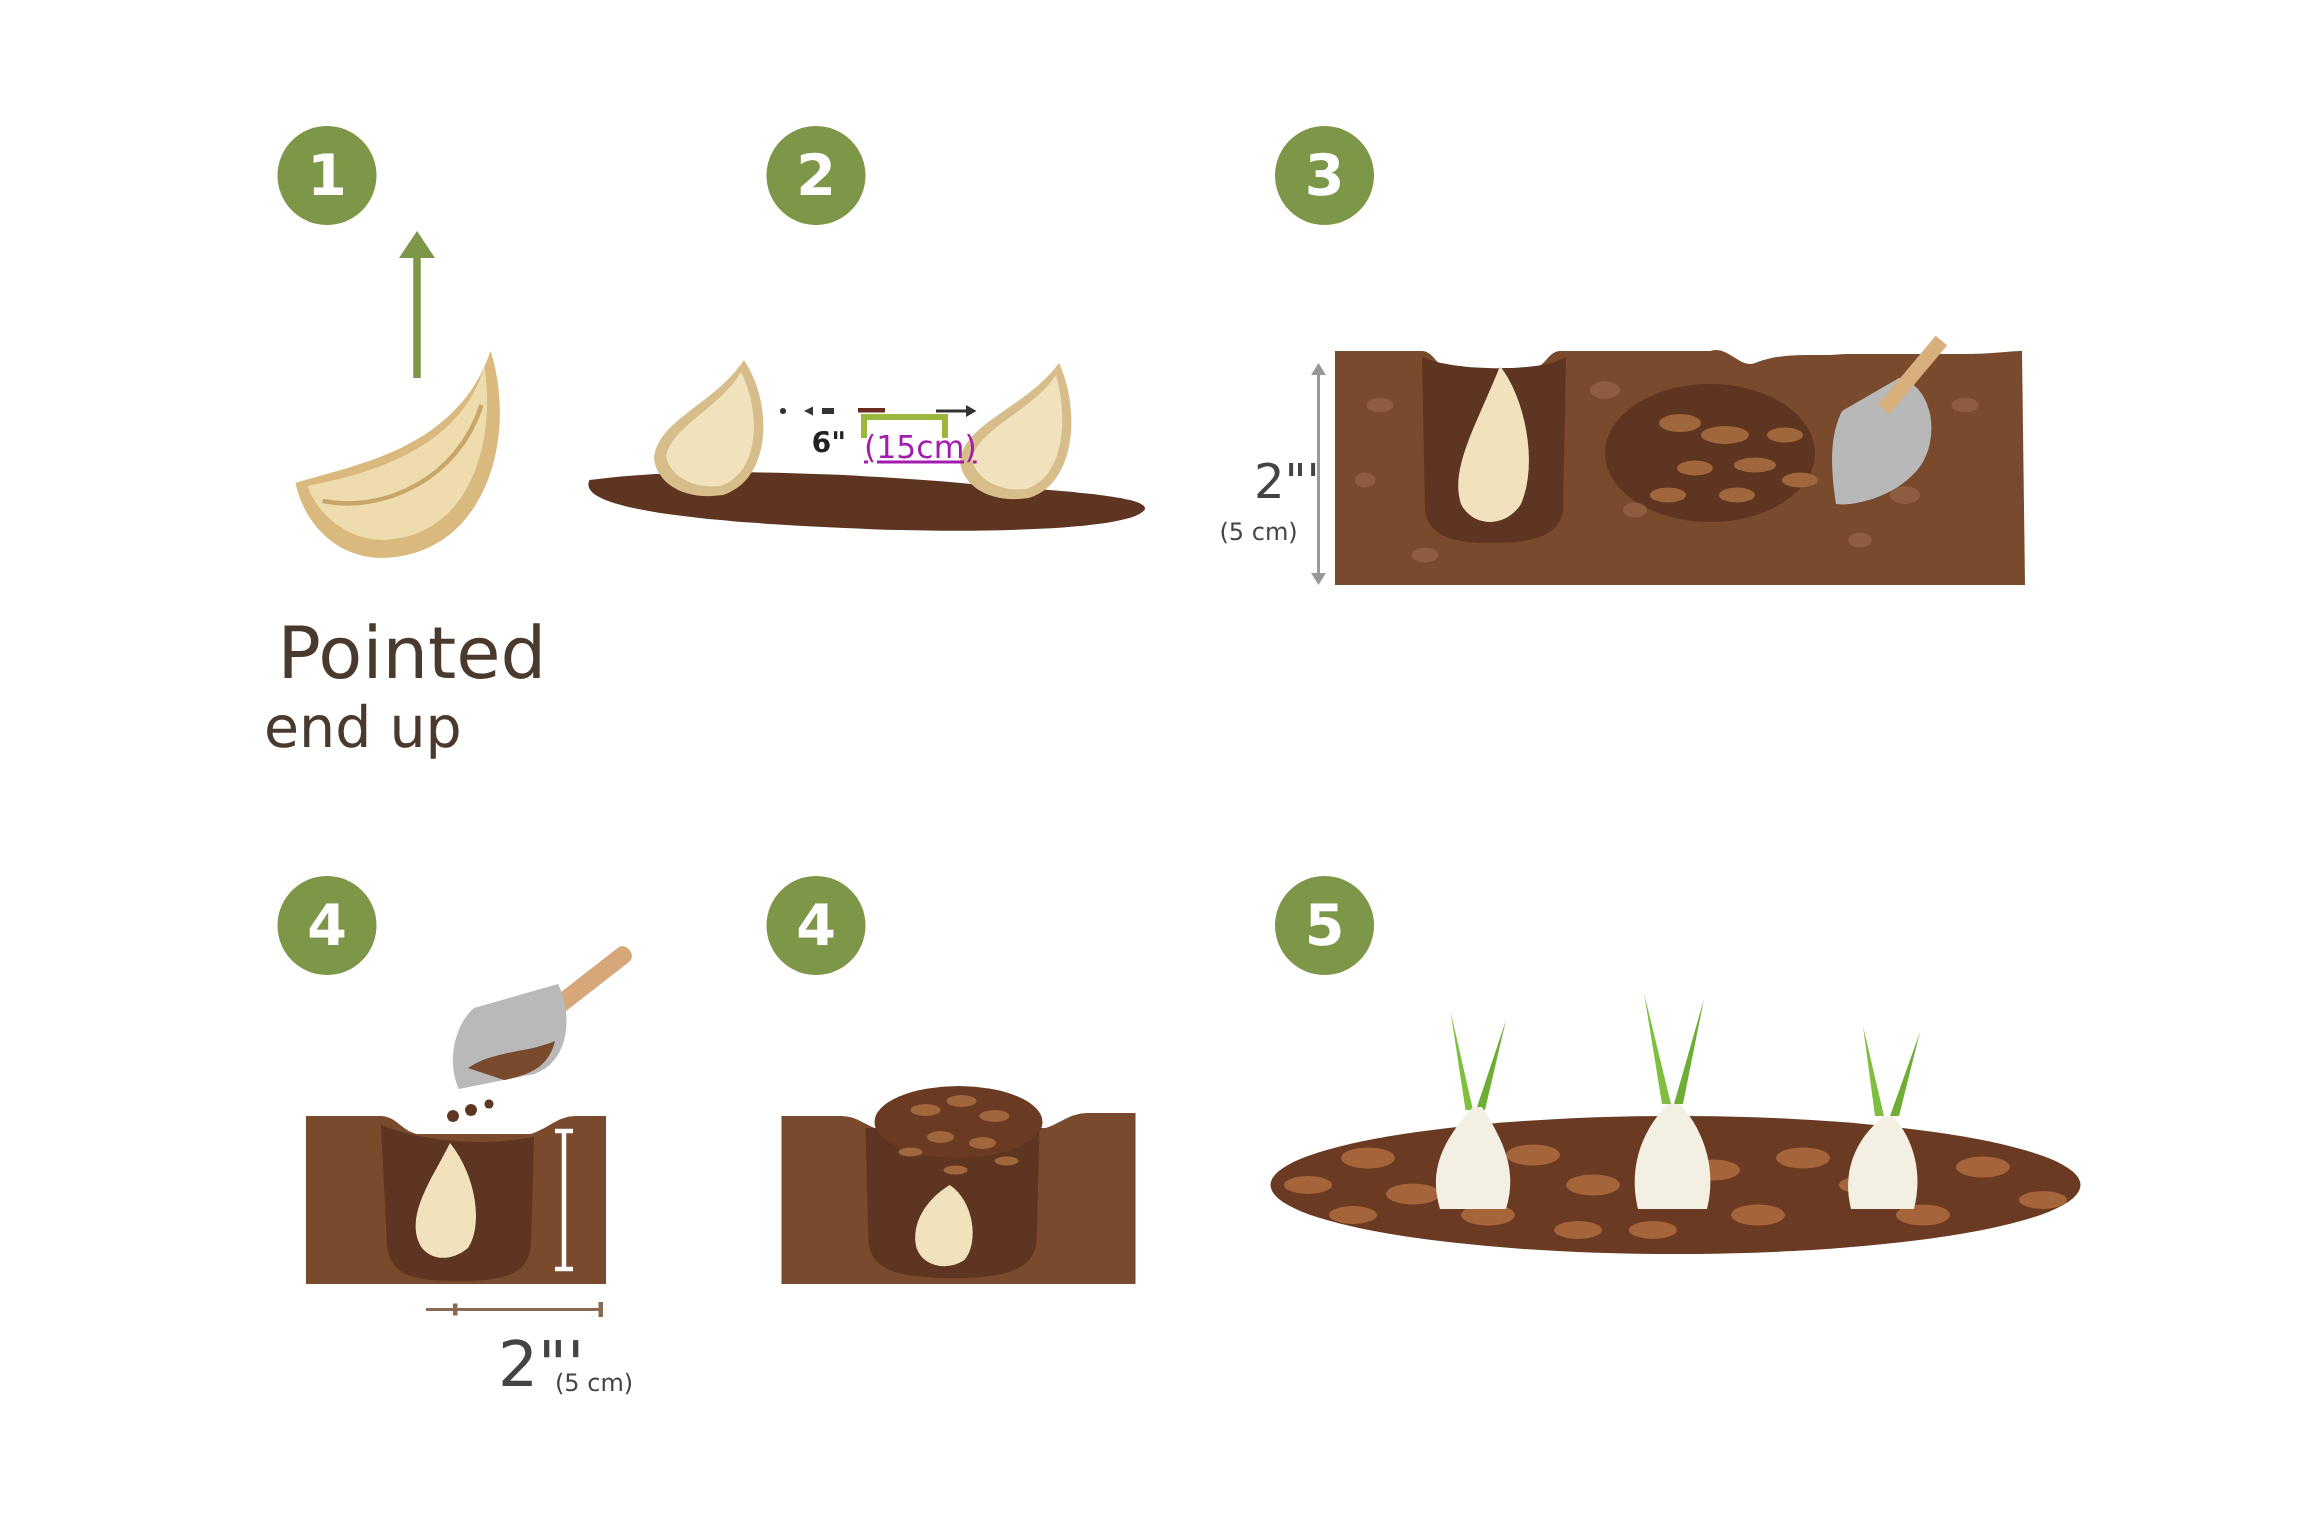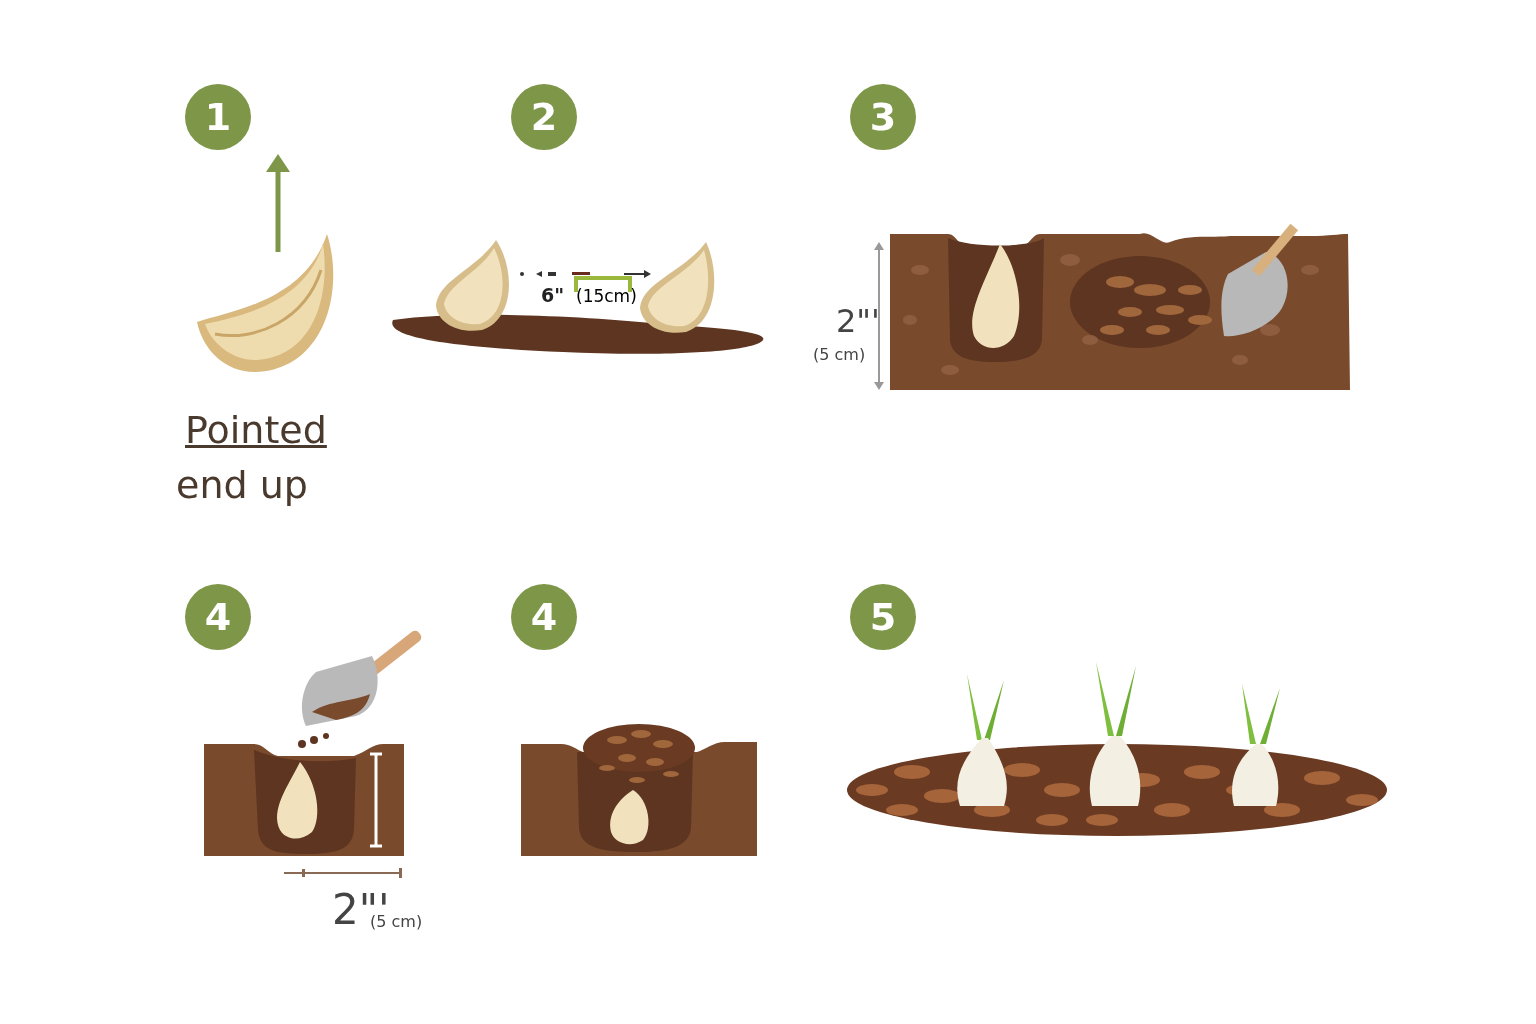--- a/index.html
+++ b/index.html
@@ -20,21 +20,21 @@
 
 <svg style="left:260px;top:150px" width="40" height="110">
   <line x1="18" y1="102" x2="18" y2="12" stroke="#7d9648" stroke-width="5"></line>
   <polygon points="6,22 18,4 30,22" fill="#7d9648"></polygon>
 </svg>
 <svg style="left:195px;top:230px" width="150" height="150">
   <path d="M132,4 C150,60 130,140 60,142 C30,142 8,120 2,92 C40,80 110,70 132,4 Z" fill="#d9b97d"></path>
   <path d="M128,14 C136,70 116,128 60,130 C36,130 16,112 10,94 C50,86 112,70 128,14 Z" fill="#efdcae"></path>
   <path d="M20,104 C60,112 110,90 126,40" stroke="#c9a668" stroke-width="3" fill="none"></path>
 </svg>
-<div class="lbl" style="left:185px;top:408px;font-size:38px;text-decoration:underline;">Pointed</div>
+<div class="lbl" style="left:185px;top:408px;font-size:48px;">Pointed</div>
 <div class="lbl" style="left:176px;top:463px;font-size:38px;">end up</div>
 
 <svg style="left:383px;top:310px" width="385" height="50">
   <path d="M10,10 C80,0 200,6 280,14 C340,18 385,22 380,30 C370,44 260,46 180,42 C90,38 0,30 10,10 Z" fill="#5e3520"></path>
 </svg>
 <svg style="left:436px;top:240px" width="80" height="92">
   <path d="M60,0 C80,30 78,80 46,90 C20,94 2,82 0,66 C2,40 40,30 60,0 Z" fill="#d6bd8a"></path>
   <path d="M58,8 C72,36 70,76 44,84 C24,86 10,76 8,64 C12,44 44,32 58,8 Z" fill="#f1e2bd"></path>
 </svg>
 <svg style="left:640px;top:242px" width="80" height="92">
@@ -44,21 +44,21 @@
 <svg style="left:518px;top:266px" width="135" height="40">
   <circle cx="4" cy="8" r="2" fill="#333"></circle>
   <polygon points="18,8 24,5 24,11" fill="#333"></polygon>
   <rect x="30" y="6" width="8" height="4" fill="#333"></rect>
   <rect x="54" y="6" width="18" height="3" fill="#6b2a1e"></rect>
   <path d="M58,10 L58,26 M58,12 L112,12 L112,26" stroke="#9ab83c" stroke-width="4" fill="none"></path>
   <line x1="106" y1="8" x2="128" y2="8" stroke="#333" stroke-width="2"></line>
   <polygon points="126,4 133,8 126,12" fill="#333"></polygon>
 </svg>
 <div class="lbl" style="left:541px;top:284px;font-size:19px;font-weight:bold;color:#222;">6"</div>
-<div class="lbl" style="left:576px;top:286px;font-size:17px;color:#000000;">(15cm)</div>
+<div class="lbl" style="left:576px;top:286px;font-size:21px;color:#a21caf;text-decoration:underline;">(15cm)</div>
 
 <svg style="left:872px;top:242px" width="14" height="148">
   <line x1="7" y1="6" x2="7" y2="142" stroke="#999" stroke-width="2"></line>
   <polygon points="2,8 7,0 12,8" fill="#999"></polygon>
     <polygon points="2,140 7,148 12,140" fill="#999"></polygon>
 </svg>
 <div class="lbl" style="left:836px;top:302px;font-size:32px;color:#444;">2"'</div>
 <div class="lbl" style="left:813px;top:345px;font-size:16px;color:#444;">(5 cm)</div>
 <svg style="left:890px;top:190px" width="470" height="200">
   <path d="M0,44 L58,44 C66,44 68,56 80,58 L128,58 C140,56 142,44 150,44 L250,44 C262,40 270,56 280,52 C300,44 320,48 340,46 L420,46 C440,46 448,44 458,44 L460,200 L0,200 Z" fill="#7a4a2c"></path>

